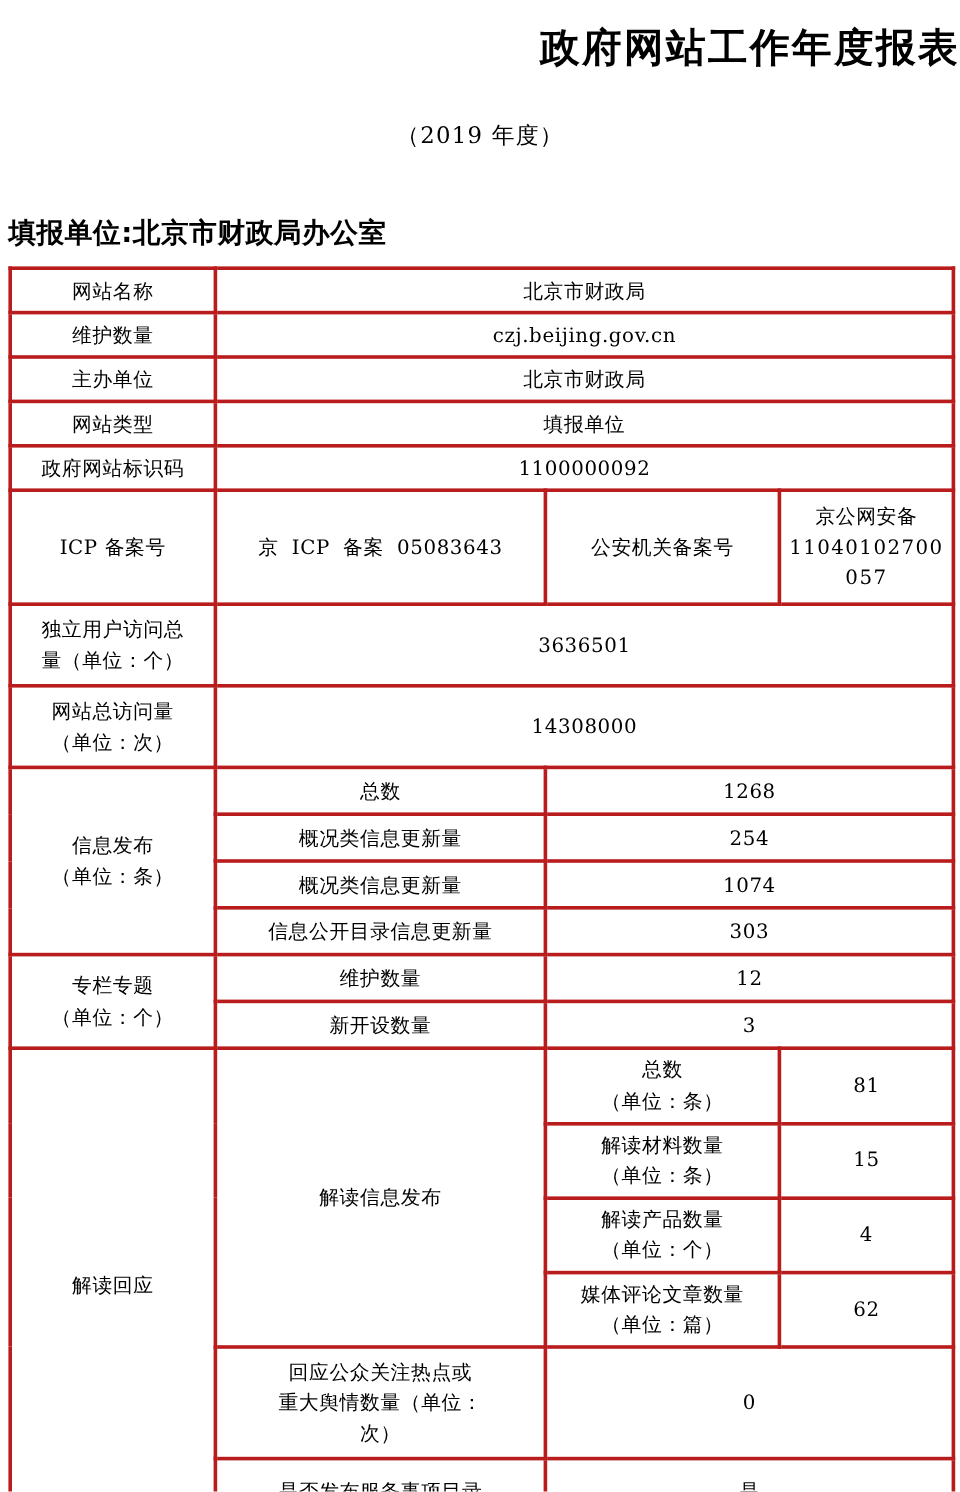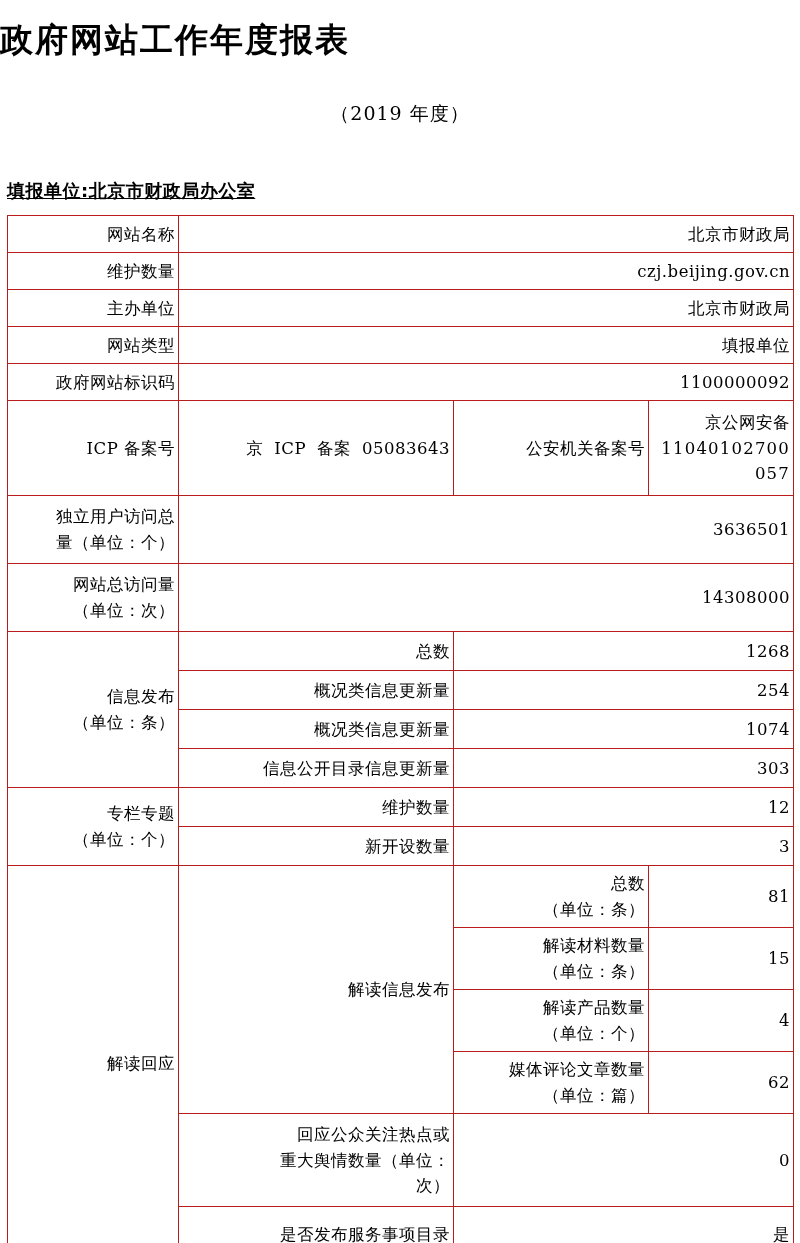--- a/index.html
+++ b/index.html
@@ -17,63 +17,62 @@
   }
   .page {
     position: relative;
     width: 800px;
     height: 1243px;
     background: #fff;
   }
 
   
   .doc-title {
-    text-align: left;
+    text-align: right;
     font-size: 33px;
     font-weight: bold;
     letter-spacing: 2px;
     line-height: 1.2;
     margin: 0;
     padding-top: 20px;
     font-family: "DejaVu Sans", "Liberation Sans", sans-serif;
   }
   .doc-subtitle {
     text-align: center;
     font-size: 19px;
     line-height: 1.2;
     margin: 0;
     padding-top: 42px;
     letter-spacing: 1px;
   }
   .report-unit {
-    font-size: 18px;
+    font-size: 23px;
     font-weight: bold;
     margin: 0;
     padding-top: 55px;
     padding-left: 7px;
     letter-spacing: 0.5px;
     font-family: "DejaVu Sans", "Liberation Sans", sans-serif;
-    text-decoration: underline;
   }
 
   
   .tbl-wrap {
     padding-top: 12px;
     padding-left: 7px;
     padding-right: 7px;
   }
   table.report {
     width: 786px;
     border-collapse: collapse;
     table-layout: fixed;
     font-size: 16.5px;
   }
   table.report td {
-    border: 1px solid #b91c1c;
-    text-align: right;
+    border: 3px solid #b91c1c;
+    text-align: center;
     vertical-align: middle;
     padding: 4px 3px;
     line-height: 1.55;
     letter-spacing: 0.5px;
     word-break: break-all;
   }
   .r-std { height: 37px; }
   .r-icp { height: 95px; }
   .r-two { height: 68px; }
   .r-sub { height: 39px; }

